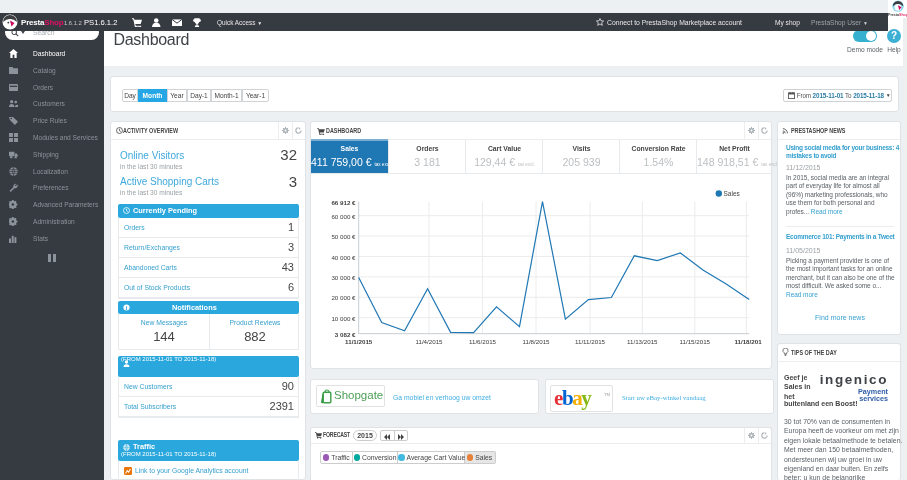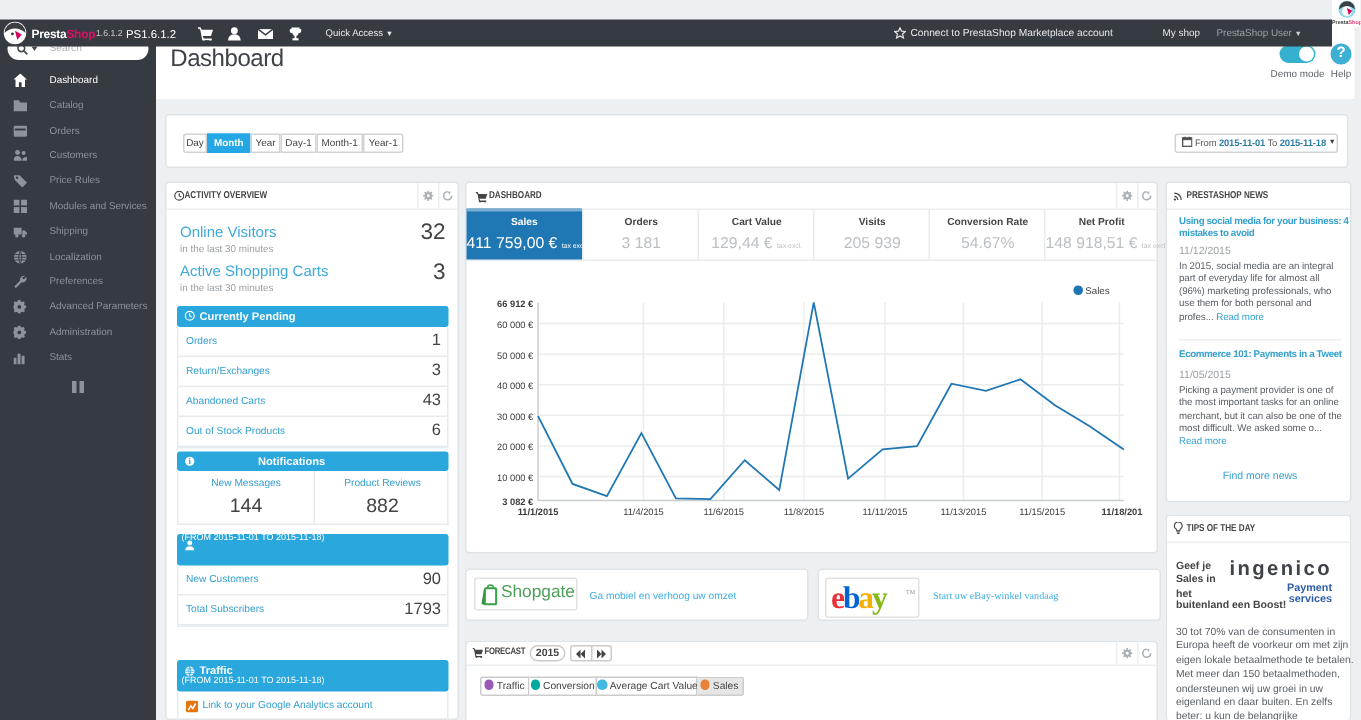--- a/index.html
+++ b/index.html
@@ -292,21 +292,21 @@
       </svg>
     <div style="margin-left:3px;font-size:6px;font-weight:normal;line-height:7px;">(FROM 2015-11-01 TO 2015-11-18)</div>
   </div>
   <div class="abs" style="left:7px;top:255px;width:181px;border:1px solid #e8ebed;border-top:none;box-sizing:border-box;">
     <div class="srow" style="height:19px;">
         <span class="l">New Customers</span>
         <span class="r">90</span>
       </div>
     <div class="srow" style="height:19px;">
         <span class="l">Total Subscribers</span>
-        <span class="r">1793</span>
+        <span class="r">2391</span>
       </div>
   </div>
 
   <div class="abs bluebar" style="left:7px;top:318px;width:181px;height:21px;font-size:7.4px;">
     <svg style="position:absolute;left:5px;top:4px;" width="7" height="7" viewBox="0 0 10 10">
         <circle cx="5" cy="5" r="4.5" fill="#fff"></circle>
         <path d="M5 0.5 q-2.2 4.5 0 9 M5 0.5 q2.2 4.5 0 9 M0.5 5 h9 M1 2.8 h8 M1 7.2 h8" stroke="#2aa7dc" stroke-width="0.7" fill="none"></path>
       </svg>
     <div style="margin-left:15px;padding-top:2.5px;line-height:8.5px;">Traffic</div>
     <div style="margin-left:3px;font-size:6px;font-weight:normal;line-height:7px;">(FROM 2015-11-01 TO 2015-11-18)</div>
@@ -357,21 +357,21 @@
     <div class="abs kpi" style="left:154px;top:0;width:77px;height:33.5px;border-left:1px solid #e8ebed;">
       <div style="text-align:center;font-size:6.8px;font-weight:bold;color:#444;margin-top:5.5px;">Cart Value</div>
       <div style="text-align:center;font-size:10.5px;color:#bcbfc2;margin-top:4px;white-space:nowrap;">129,44 € <span style="font-size:4.6px;">tax excl.</span></div>
     </div>
     <div class="abs kpi" style="left:231px;top:0;width:77px;height:33.5px;border-left:1px solid #e8ebed;">
       <div style="text-align:center;font-size:6.8px;font-weight:bold;color:#444;margin-top:5.5px;">Visits</div>
       <div style="text-align:center;font-size:10.5px;color:#bcbfc2;margin-top:4px;">205 939</div>
     </div>
     <div class="abs kpi" style="left:308px;top:0;width:77px;height:33.5px;border-left:1px solid #e8ebed;">
       <div style="text-align:center;font-size:6.8px;font-weight:bold;color:#444;margin-top:5.5px;">Conversion Rate</div>
-      <div style="text-align:center;font-size:10.5px;color:#bcbfc2;margin-top:4px;">54.67%</div>
+      <div style="text-align:center;font-size:10.5px;color:#bcbfc2;margin-top:4px;">1.54%</div>
     </div>
     <div class="abs kpi" style="left:385px;top:0;width:75px;height:33.5px;border-left:1px solid #e8ebed;">
       <div style="text-align:center;font-size:6.8px;font-weight:bold;color:#444;margin-top:5.5px;">Net Profit</div>
       <div style="text-align:center;font-size:10.5px;color:#bcbfc2;margin-top:4px;white-space:nowrap;">148 918,51 € <span style="font-size:4.6px;">tax excl.</span></div>
     </div>
   </div>
   <svg class="abs" style="left:0;top:51px;" width="460" height="195" viewBox="0 0 460 195">
 
     <g stroke="#ececec" stroke-width="1">
       <line x1="118" y1="28.6" x2="118" y2="160.7"></line>

